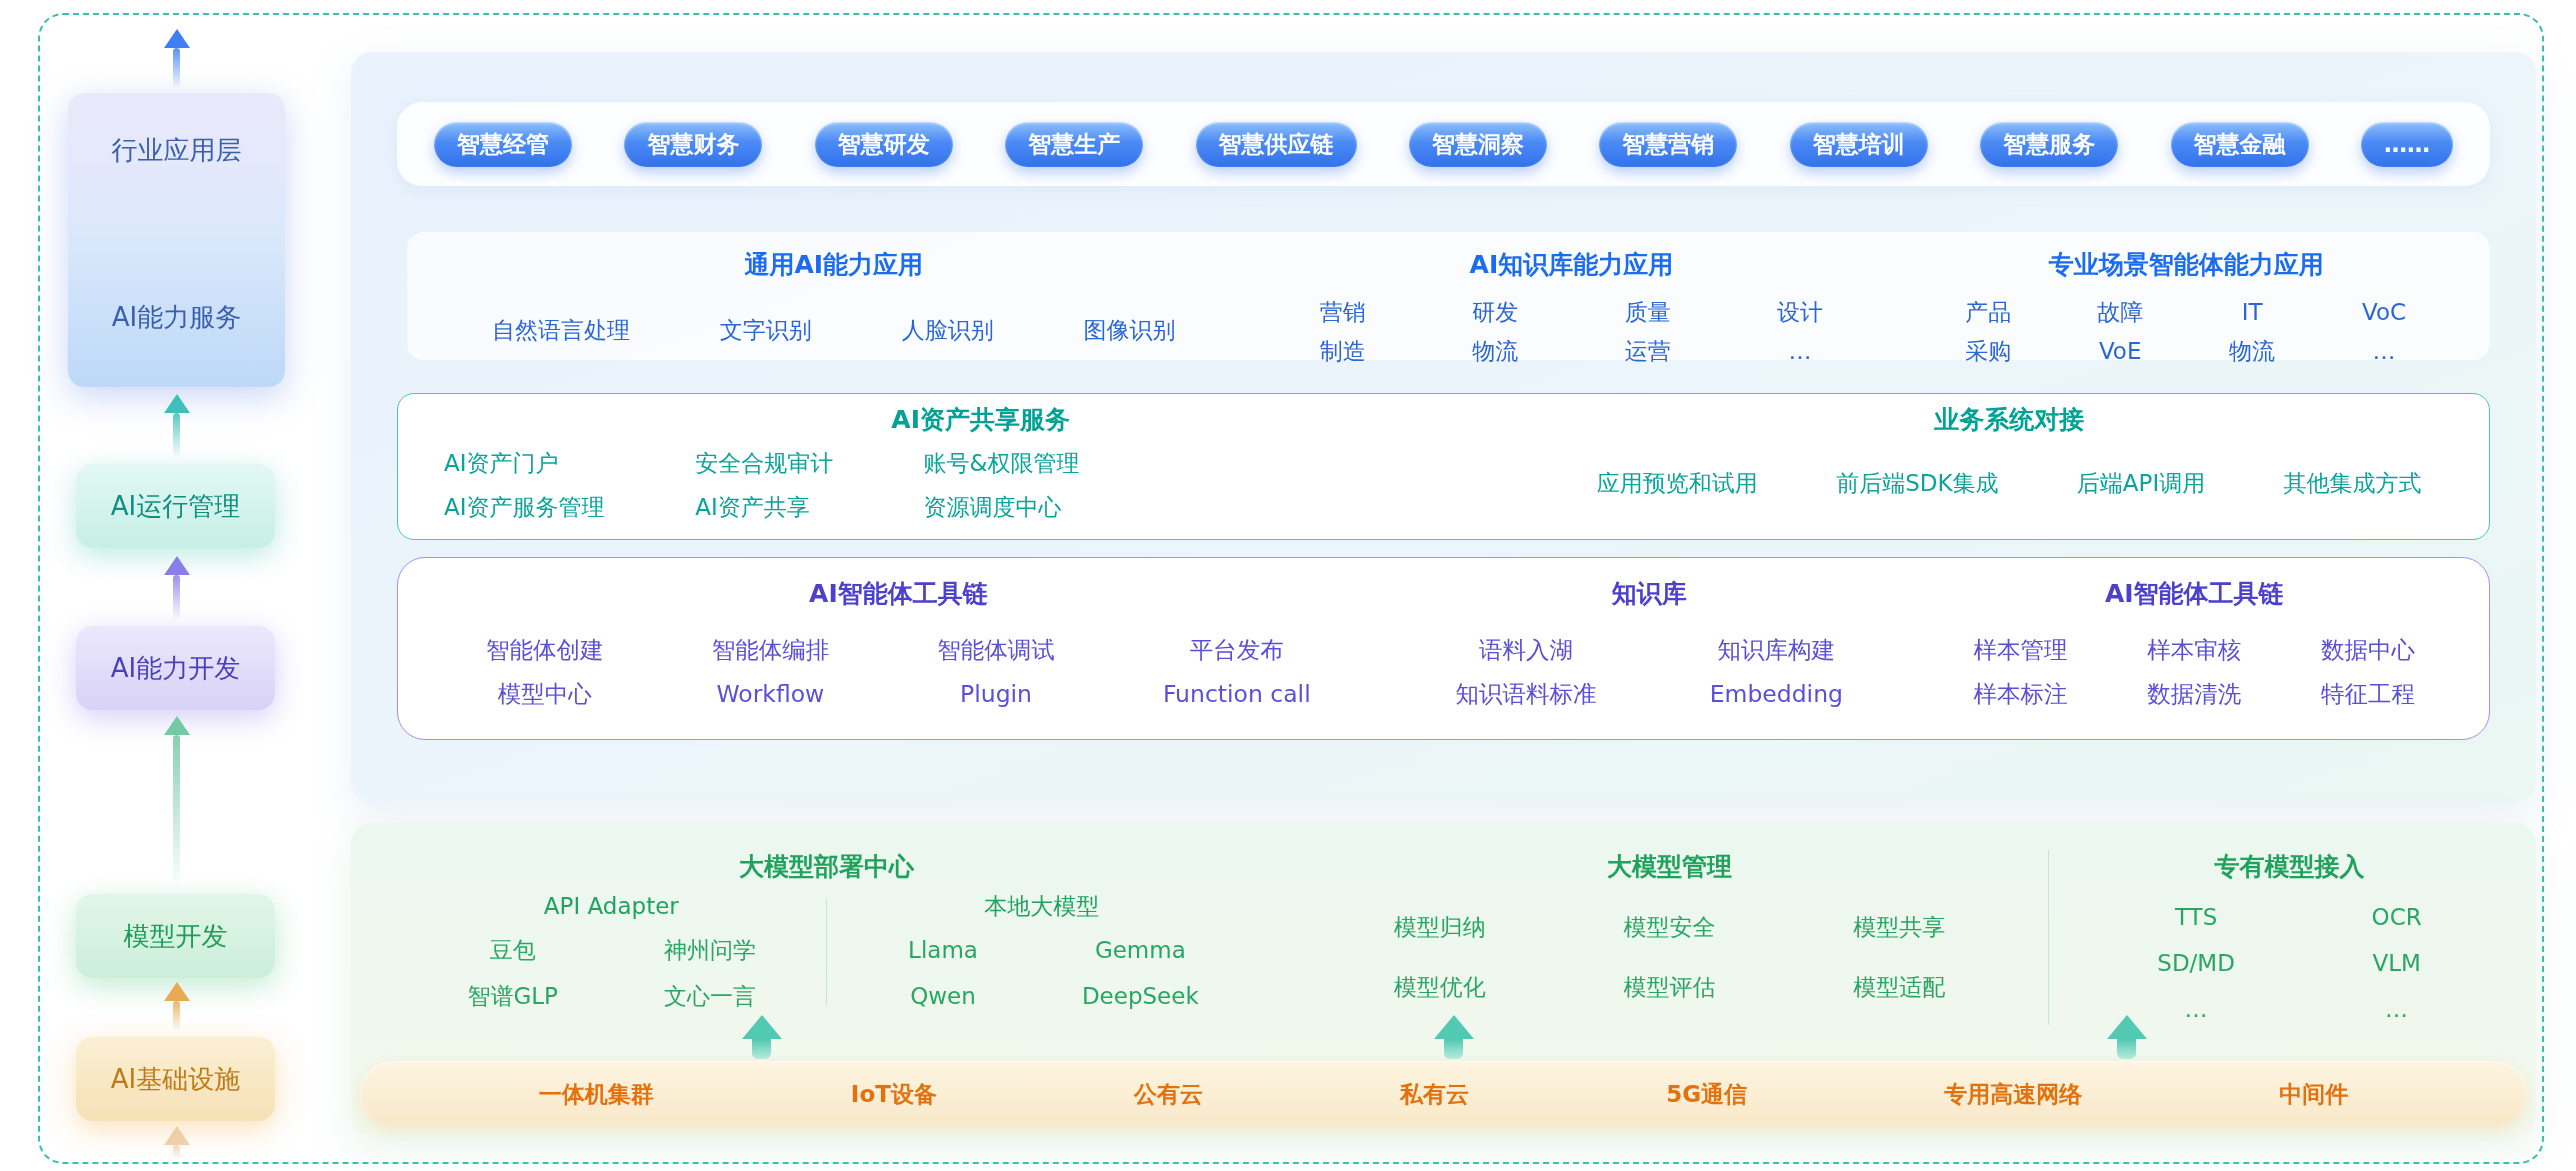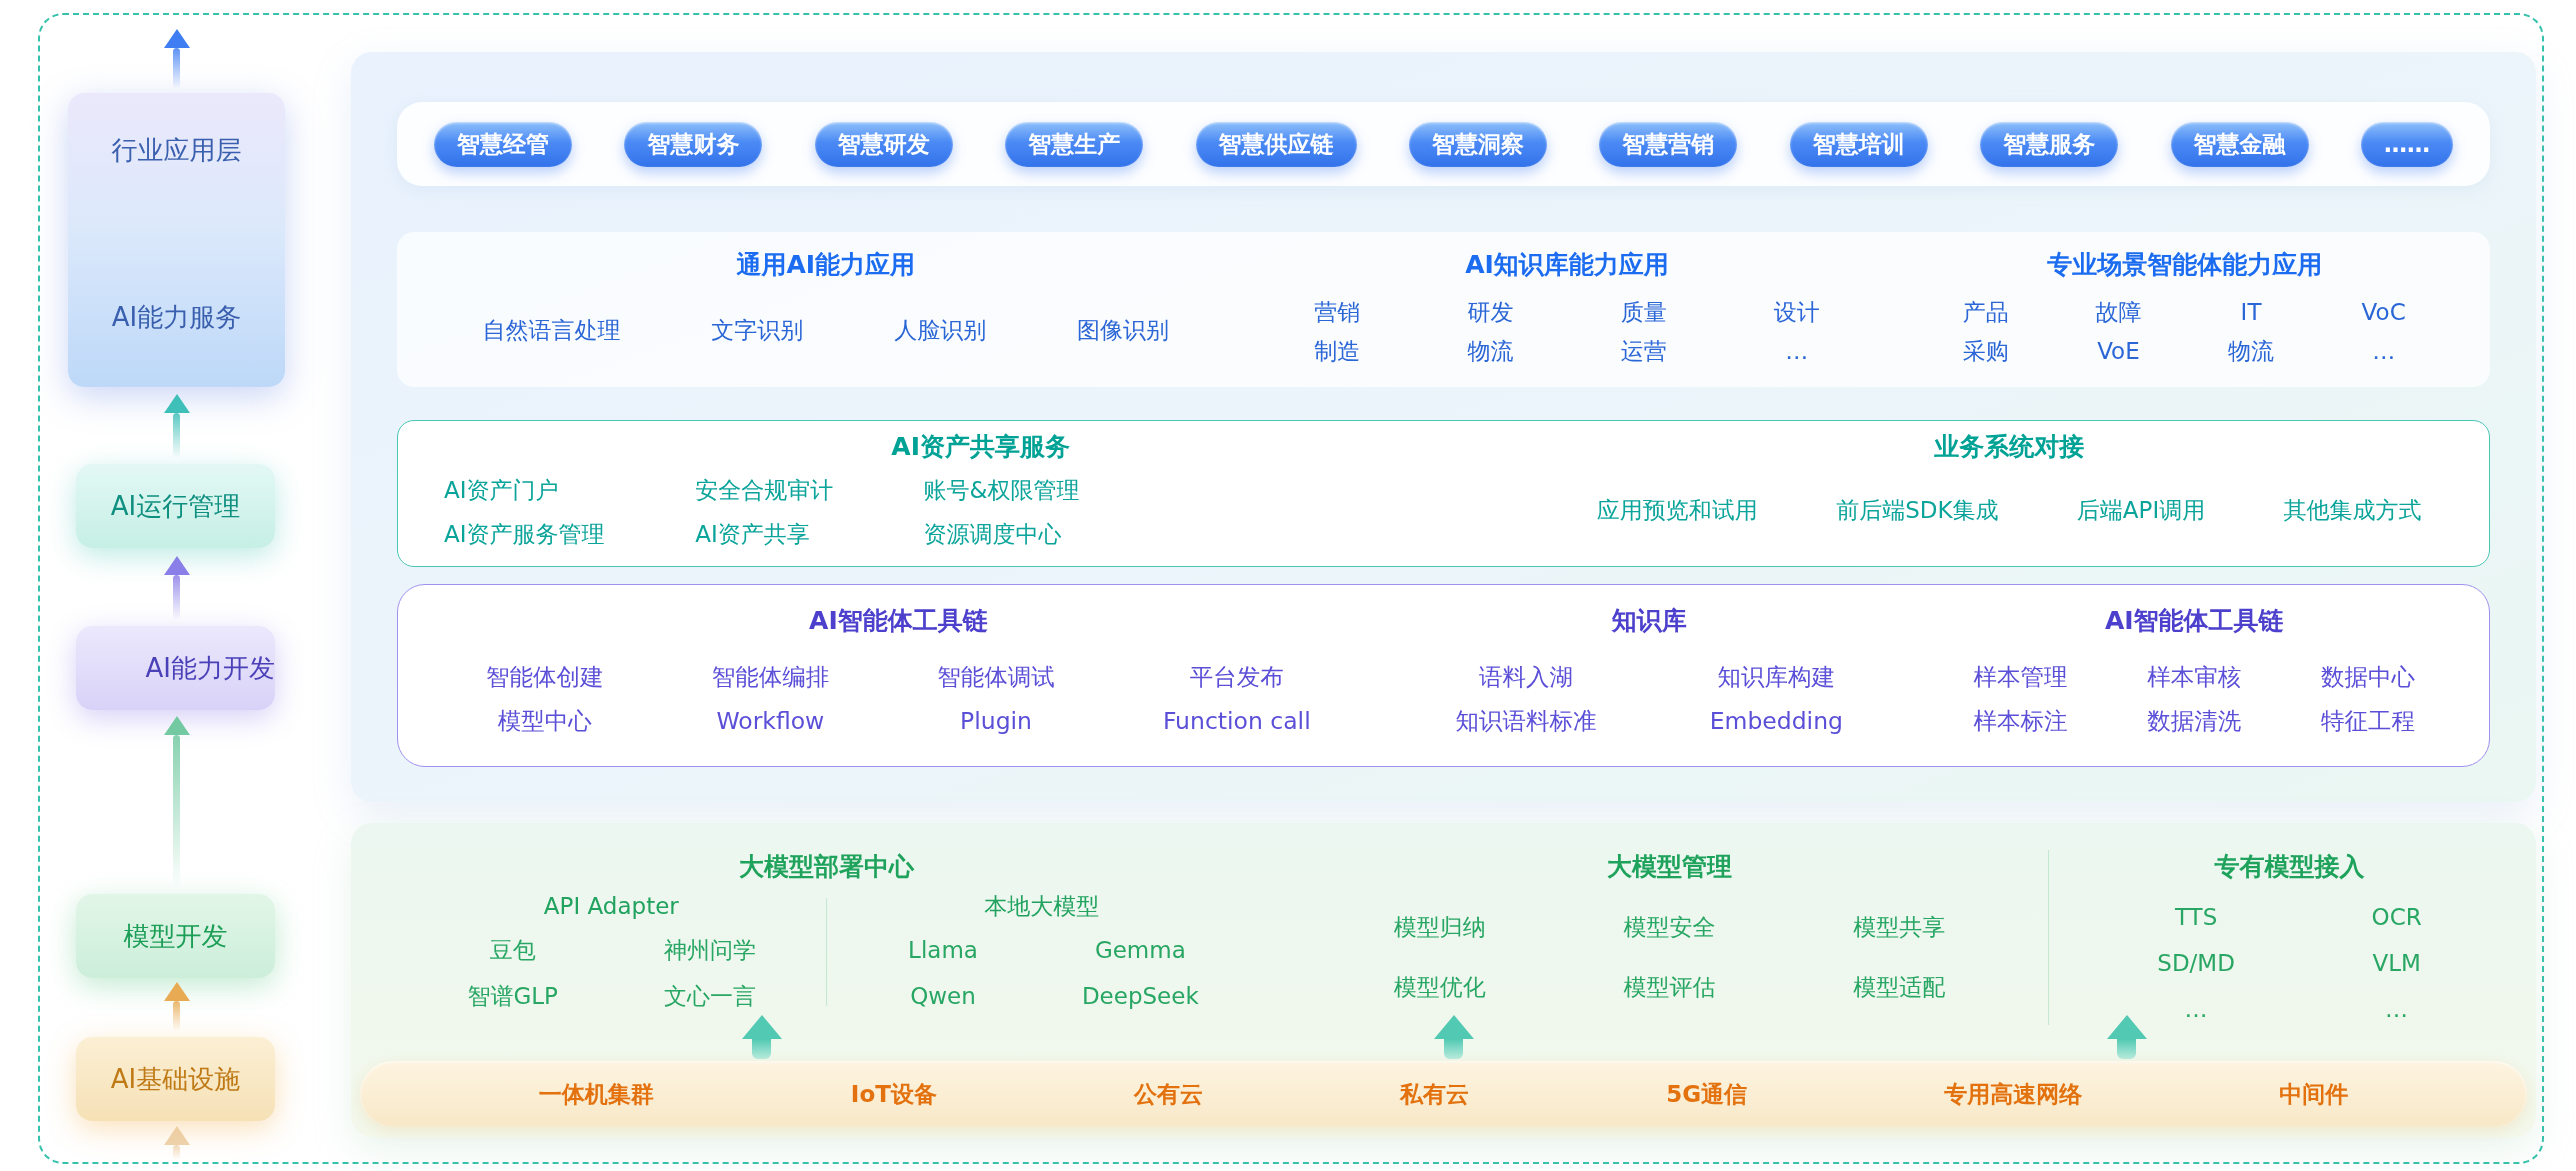--- a/index.html
+++ b/index.html
@@ -19,21 +19,21 @@
     background:linear-gradient(180deg,#ebe8fb 0%,#dce9fb 45%,#bdd8f8 100%);
     box-shadow:0 9.2px 34px rgba(110,140,230,.35);}
   .box-app .layer-label{color:#3a5fae;margin-top:40px;}
   .box-app .layer-label.second{margin-top:132px;}
   .box-run{left:36px;top:449px;width:199px;height:84px;
     background:linear-gradient(180deg,#e3f8f4 0%,#c6efe6 100%);
     box-shadow:0 8px 29px rgba(40,190,170,.30);}
   .box-run span{color:#0f8f80;}
   .box-dev{left:36px;top:611px;width:199px;height:84px;
     background:linear-gradient(180deg,#ece8fc 0%,#d8d2f8 100%);
-    box-shadow:0 8px 29px rgba(120,100,230,.30);justify-content:flex-end;}
+    box-shadow:0 8px 29px rgba(120,100,230,.30);}
   .box-dev span{color:#4a41b8;}
   .box-model{left:36px;top:879px;width:199px;height:84px;
     background:linear-gradient(180deg,#e2f6e8 0%,#cceeda 100%);
     box-shadow:0 8px 29px rgba(60,190,110,.30);}
   .box-model span{color:#1d9e57;}
   .box-infra{left:36px;top:1022px;width:199px;height:84px;
     background:linear-gradient(180deg,#fbefd4 0%,#f6e1b6 100%);
     box-shadow:0 8px 29px rgba(240,170,60,.35);}
   .box-infra span{color:#bf7a16;}
   
@@ -64,22 +64,22 @@
   
   .pill-strip{height:84px;background:#fdfeff;border-radius:25px;display:flex;align-items:center;
     justify-content:space-between;padding:0 37px;box-shadow:0 4.6px 17px rgba(150,180,220,.15);}
   .pill{
     display:inline-block;height:45px;line-height:45px;padding:0 23px;border-radius:23px;
     color:#ffffff;font-size:23px;font-weight:bold;white-space:nowrap;
     background:linear-gradient(180deg,#8fc0fa 0%,#4b8af5 45%,#3272ea 100%);
     box-shadow:0 5.7px 12.6px rgba(60,120,240,.35), inset 0 1.1px 2.3px rgba(255,255,255,.6);
   }
   
-  .cap-row{margin-top:46px;height:155px;background:rgba(255,255,255,.72);border-radius:17px;
-    display:flex;padding:16px 17px 12px;box-sizing:border-box;}
+  .cap-row{margin-top:46px;height:128px;background:rgba(255,255,255,.72);border-radius:17px;
+    display:flex;padding:16px 17px 12px;box-sizing:border-box;margin-left:10px;}
   .blue-title{height:34px;line-height:34px;text-align:center;font-size:25px;font-weight:bold;color:#1b6cf0;}
   .blue-item{font-size:23px;color:#2b66d6;text-align:center;}
   .cap-general{flex:40;}
   .cap-knowledge{flex:32;}
   .cap-scene{flex:28;}
   .cap-items-row{display:flex;justify-content:space-around;margin-top:33px;padding:0 23px;}
   .grid4{display:grid;grid-template-columns:repeat(4,1fr);row-gap:7px;margin-top:13.7px;padding:0 23px;}
   .grid4 .blue-item{height:32px;line-height:32px;}
   
   .teal-box{margin-top:33px;height:147px;background:#ffffff;border:1.7px solid #49c7b6;border-radius:17px;

